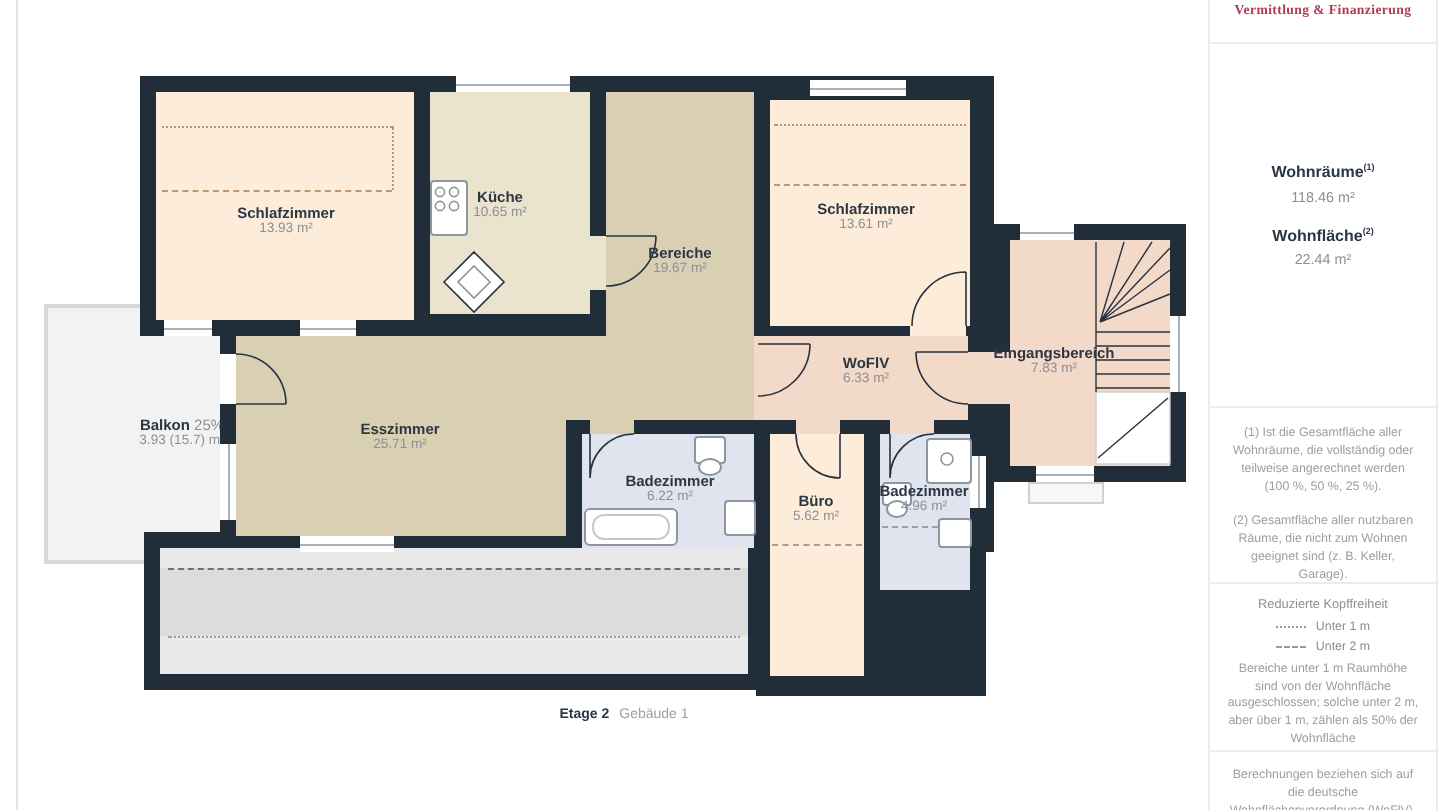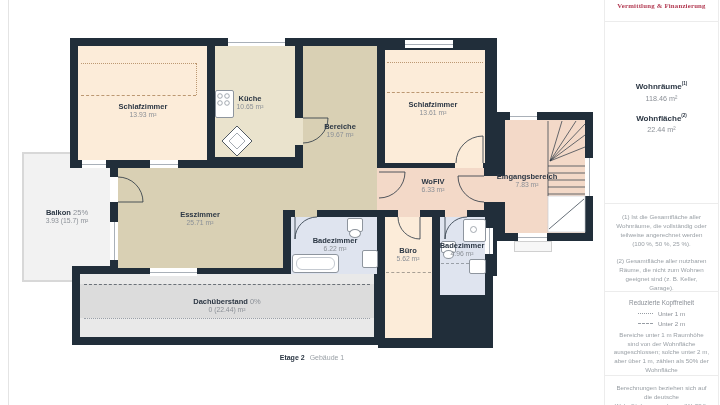--- a/index.html
+++ b/index.html
@@ -54,21 +54,21 @@
   .leg-label{font-size:6.2px;color:#8a8f96;}
   .head-text{font-size:6.2px;line-height:1.4;margin-top:4px;}
   .card-disc{height:60px;padding:8px 9px;box-sizing:border-box;}
 </style>
 </head>
 <body>
 
 <div id="plan">
   <div class="page-edge"></div>
 
-  <div class="balkon-box" style="left:22px;top:152px;width:86px;height:126px;">
+  <div class="balkon-box" style="left:22px;top:152px;width:86px;height:126px;padding-left:24px;">
     <div class="rlabel" style="position:static;transform:none;">
       <div class="rn"><span>Balkon</span> <span class="fac">25%</span></div>
       <div class="ra">3.93 (15.7) m²</div>
     </div>
   </div>
 
   <div class="bk" style="left:70px;top:38px;width:427px;height:130px;"></div>
   <div class="bk" style="left:110px;top:168px;width:387px;height:108px;"></div>
   <div class="bk" style="left:497px;top:112px;width:96px;height:129px;"></div>
   <div class="bk" style="left:378px;top:210px;width:115px;height:138px;"></div>
@@ -194,24 +194,20 @@
       <div class="ra">6.22 m²</div>
   </div>
   <div class="rlabel" style="left:408px;top:246px;">
     <div class="rn">Büro</div>
       <div class="ra">5.62 m²</div>
   </div>
   <div class="rlabel" style="left:462px;top:241px;">
     <div class="rn">Badezimmer</div>
       <div class="ra">4.96 m²</div>
   </div>
-  <div class="rlabel" style="left:227px;top:297px;">
-    <div class="rn"><span>Dachüberstand</span> <span class="fac">0%</span></div>
-    <div class="ra">0 (22.44) m²</div>
-  </div>
 
   <div id="plan-footer">
     <b>Etage 2</b><span>Gebäude 1</span>
   </div>
 </div>
 
 <aside id="sidebar">
   <div class="card card-logo">
     <span class="logo-txt">Vermittlung &amp; Finanzierung</span>
   </div>

